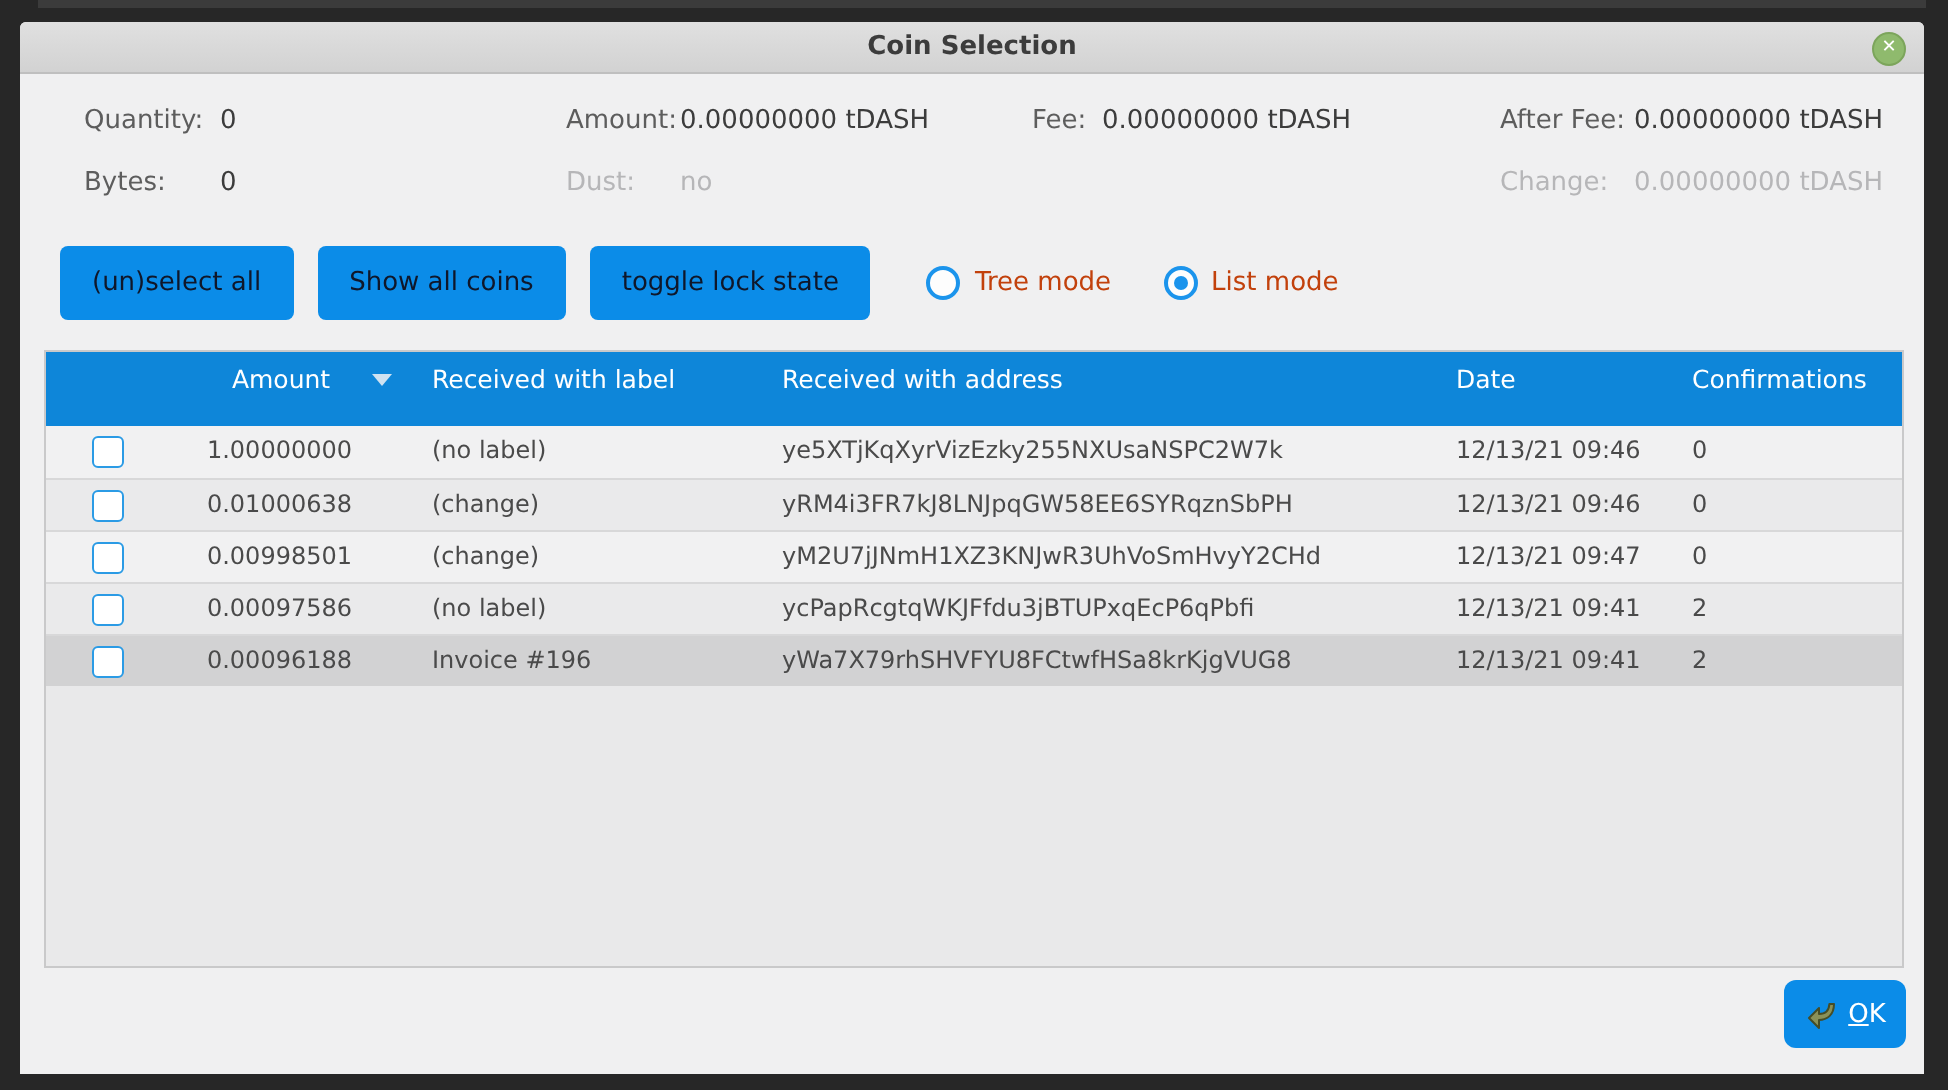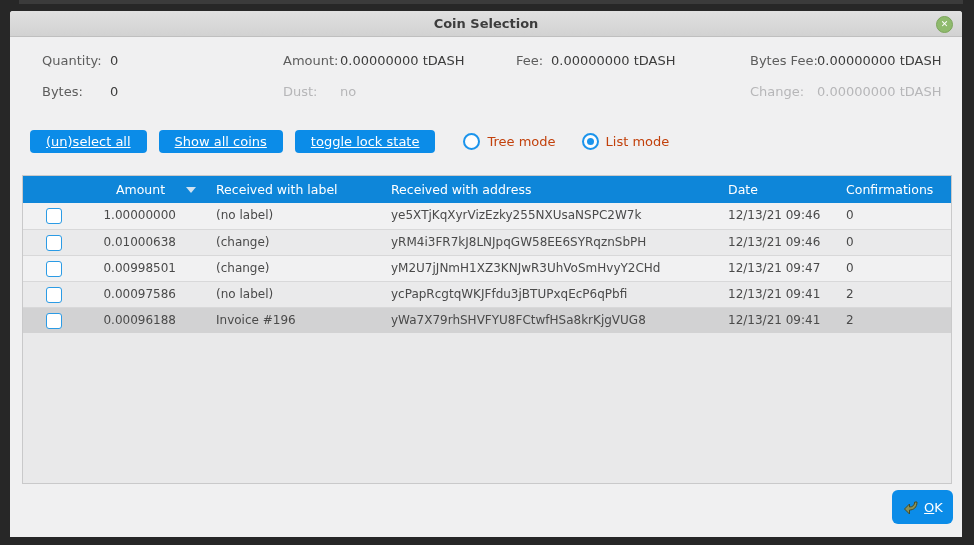--- a/index.html
+++ b/index.html
@@ -17,34 +17,34 @@
   .close-btn{position:absolute;right:9px;top:5px;width:15px;height:15px;border-radius:50%;
              background:#8fba6d;border:1px solid #7ca55b;color:#ffffff;font-size:9px;
              font-weight:bold;line-height:15px;text-align:center;cursor:default;}
   
   .sum{position:absolute;font-size:13px;line-height:16px;white-space:nowrap;text-align:right;}
   .lbl{color:#5d5d5d;}
   .val{color:#3c3c3c;}
   .disabled{color:#b6b6b8;}
   
   .toolbar{position:absolute;left:20px;top:115px;height:31px;display:flex;align-items:center;}
-  .btn{height:23px;padding:0 16px;margin-right:12px;background:#0b8ce8;border:none;
-       border-radius:4px;color:#ffffff;font-size:13px;font-family:inherit;display:flex;
-       align-items:center;cursor:pointer;text-decoration:underline;}
+  .btn{height:37px;padding:0 16px;margin-right:12px;background:#0b8ce8;border:none;
+       border-radius:4px;color:#0f172a;font-size:13px;font-family:inherit;display:flex;
+       align-items:center;cursor:pointer;}
   .modes{display:flex;align-items:center;margin-left:16px;}
   .mode{display:flex;align-items:center;margin-right:26px;cursor:pointer;}
   .radio{width:13px;height:13px;border:2px solid #1b94ec;border-radius:50%;background:#fdfdfd;
          display:inline-flex;align-items:center;justify-content:center;}
   .radio.checked::after{content:"";width:7px;height:7px;border-radius:50%;background:#1b94ec;}
   .mode-label{margin-left:7px;font-size:13px;color:#c2410c;}
   
   .table{position:absolute;left:12px;top:164px;width:930px;height:309px;background:#e9e9ea;
          border:1px solid #c9c9ca;box-sizing:border-box;overflow:hidden;}
   .thead,.trow{display:grid;grid-template-columns:62px 111px 185px 335px 120px 115px;}
-  .thead{height:27px;background:#0e86d9;color:#ffffff;font-size:12.5px;line-height:27px;}
+  .thead{height:37px;background:#0e86d9;color:#ffffff;font-size:12.5px;line-height:27px;}
   .th{position:relative;white-space:nowrap;overflow:hidden;}
   .th.c-amount{text-align:center;}
   .th.c-label{padding-left:20px;}
   .th.c-address{padding-left:10px;}
   .th.c-date{padding-left:12px;}
   .th.c-conf{padding-left:10px;}
   .sort-arrow{position:absolute;right:0px;top:11px;width:0;height:0;
               border-left:5px solid transparent;border-right:5px solid transparent;
               border-top:6px solid #cfe2f1;}
   .trow{height:26px;box-sizing:border-box;background:#f1f1f2;font-size:12px;color:#4a4a4a;
@@ -79,21 +79,21 @@
     <div class="title">Coin Selection</div>
     <div class="close-btn">✕</div>
   </div>
 
   <span class="sum lbl" style="left:32px;top:42px;">Quantity:</span>
   <span class="sum val" style="left:100px;top:42px;">0</span>
   <span class="sum lbl" style="left:273px;top:42px;">Amount:</span>
   <span class="sum val" style="left:330px;top:42px;">0.00000000 tDASH</span>
   <span class="sum lbl" style="left:506px;top:42px;">Fee:</span>
   <span class="sum val" style="left:541px;top:42px;">0.00000000 tDASH</span>
-  <span class="sum lbl" style="left:740px;top:42px;">Bytes Fee:</span>
+  <span class="sum lbl" style="left:740px;top:42px;">After Fee:</span>
   <span class="sum val" style="left:807px;top:42px;">0.00000000 tDASH</span>
 
   <span class="sum lbl" style="left:32px;top:73px;">Bytes:</span>
   <span class="sum val" style="left:100px;top:73px;">0</span>
   <span class="sum disabled" style="left:273px;top:73px;">Dust:</span>
   <span class="sum disabled" style="left:330px;top:73px;">no</span>
   <span class="sum disabled" style="left:740px;top:73px;">Change:</span>
   <span class="sum disabled" style="left:807px;top:73px;">0.00000000 tDASH</span>
 
   <div class="toolbar">

